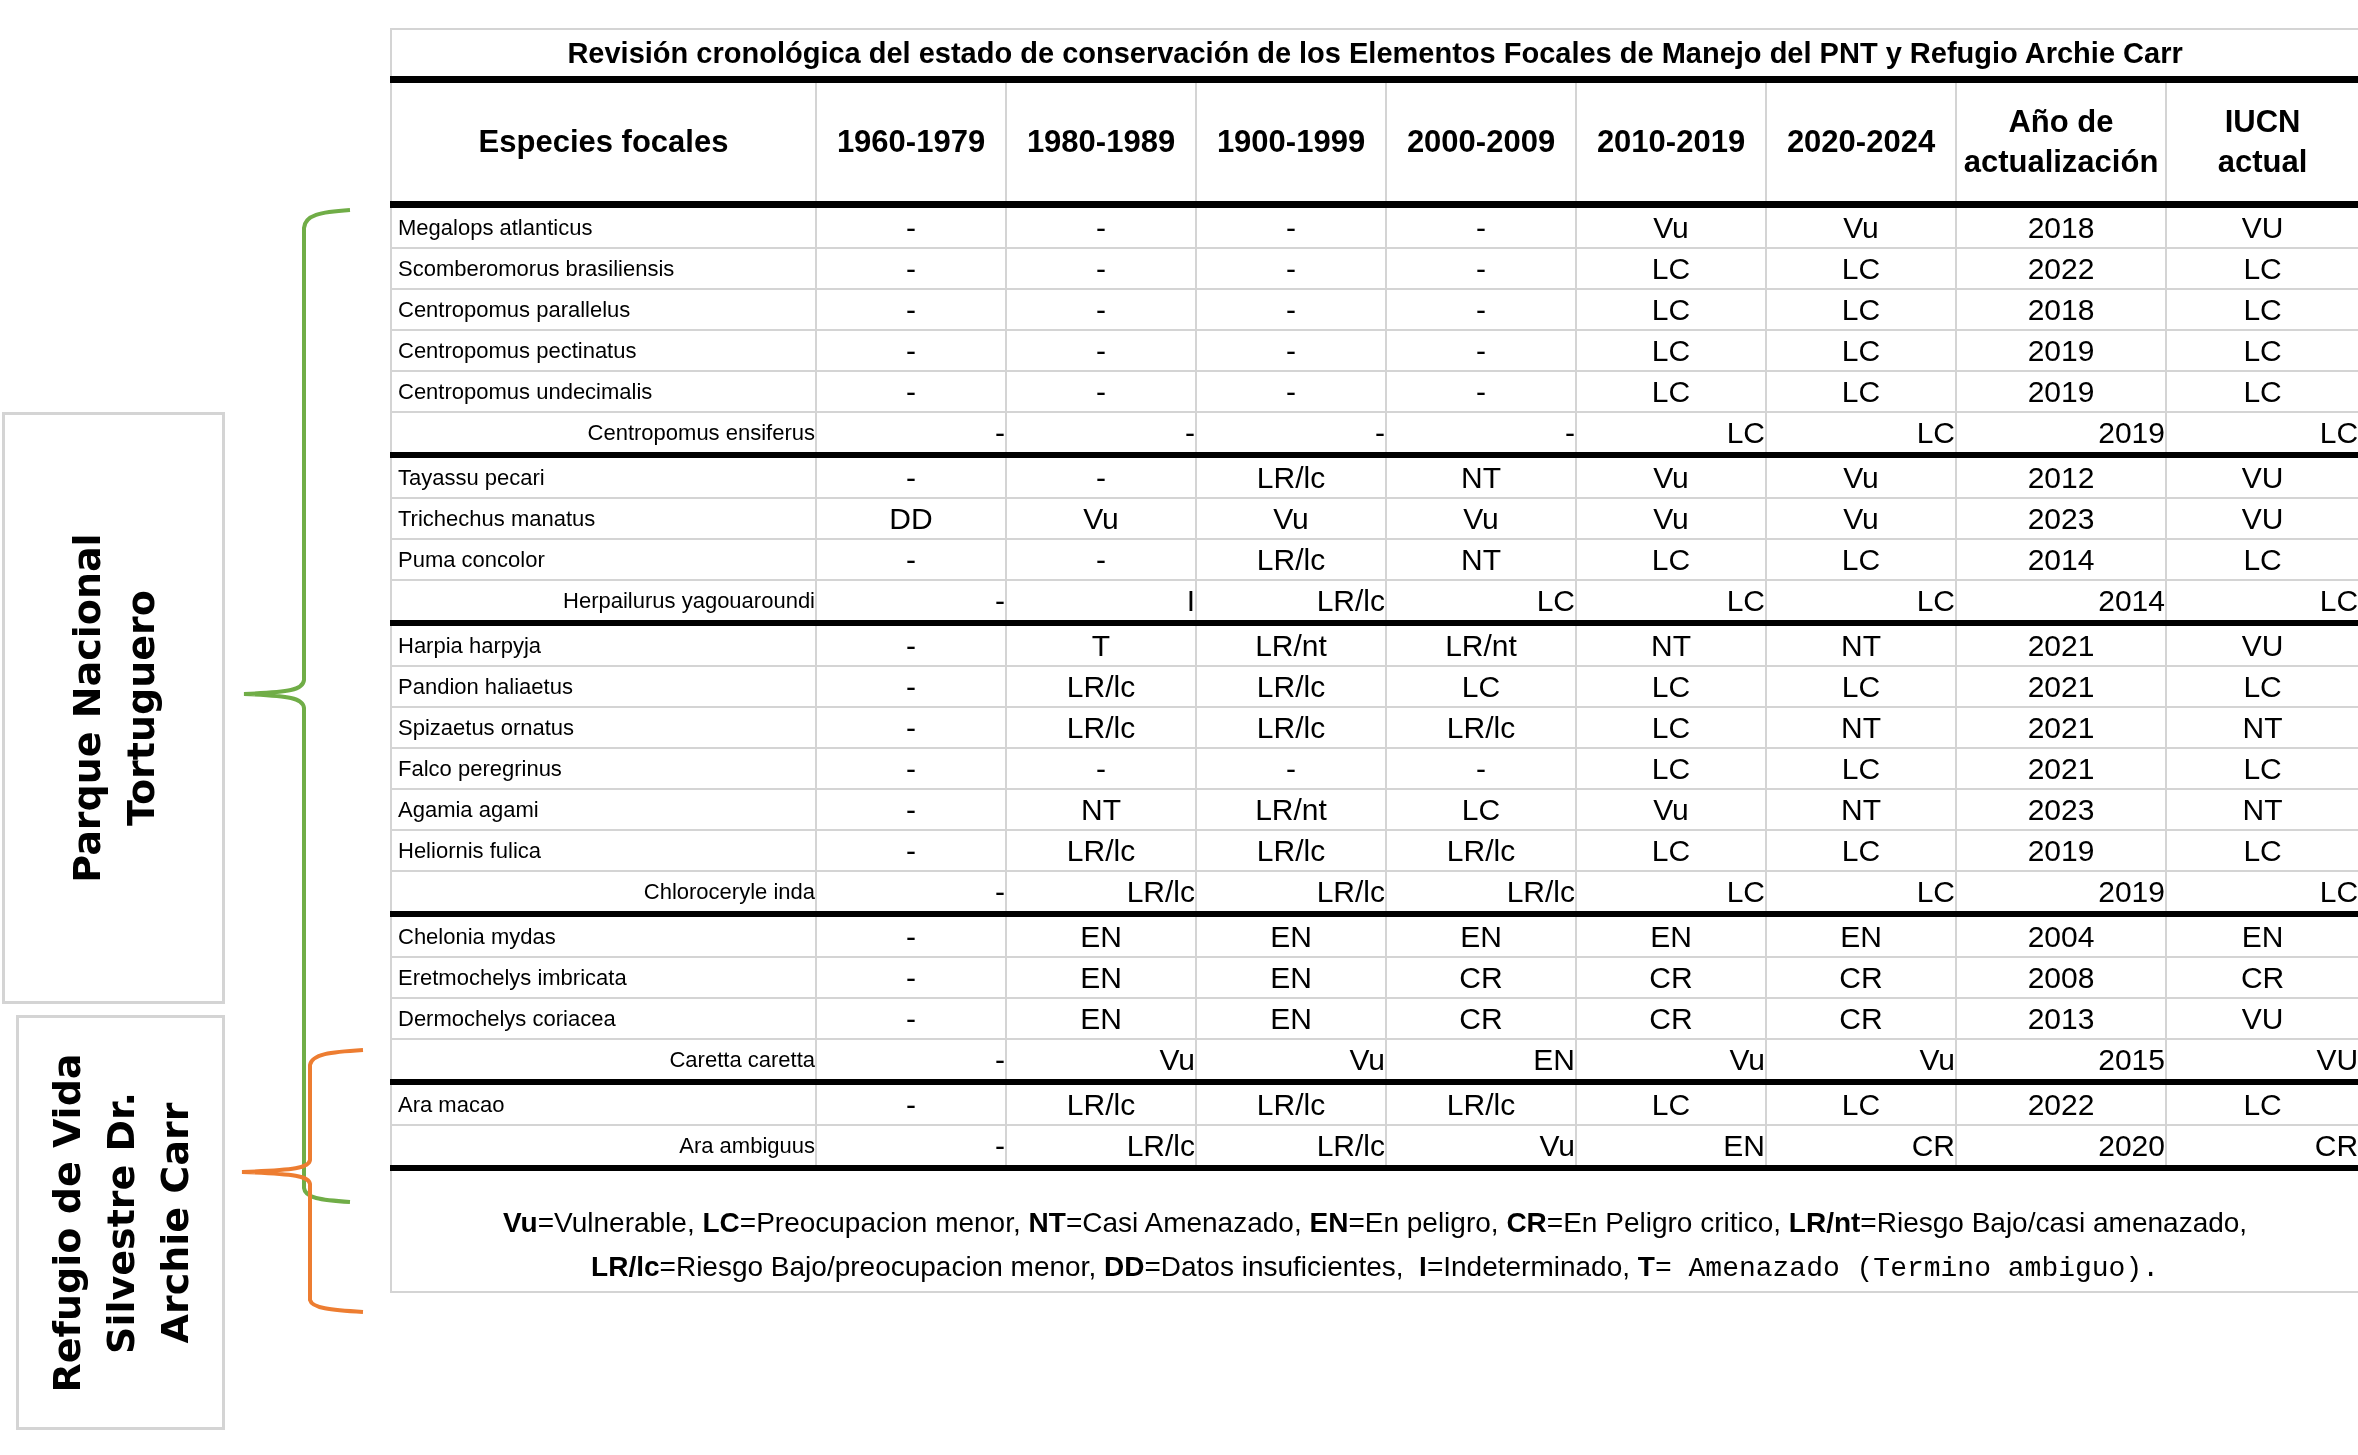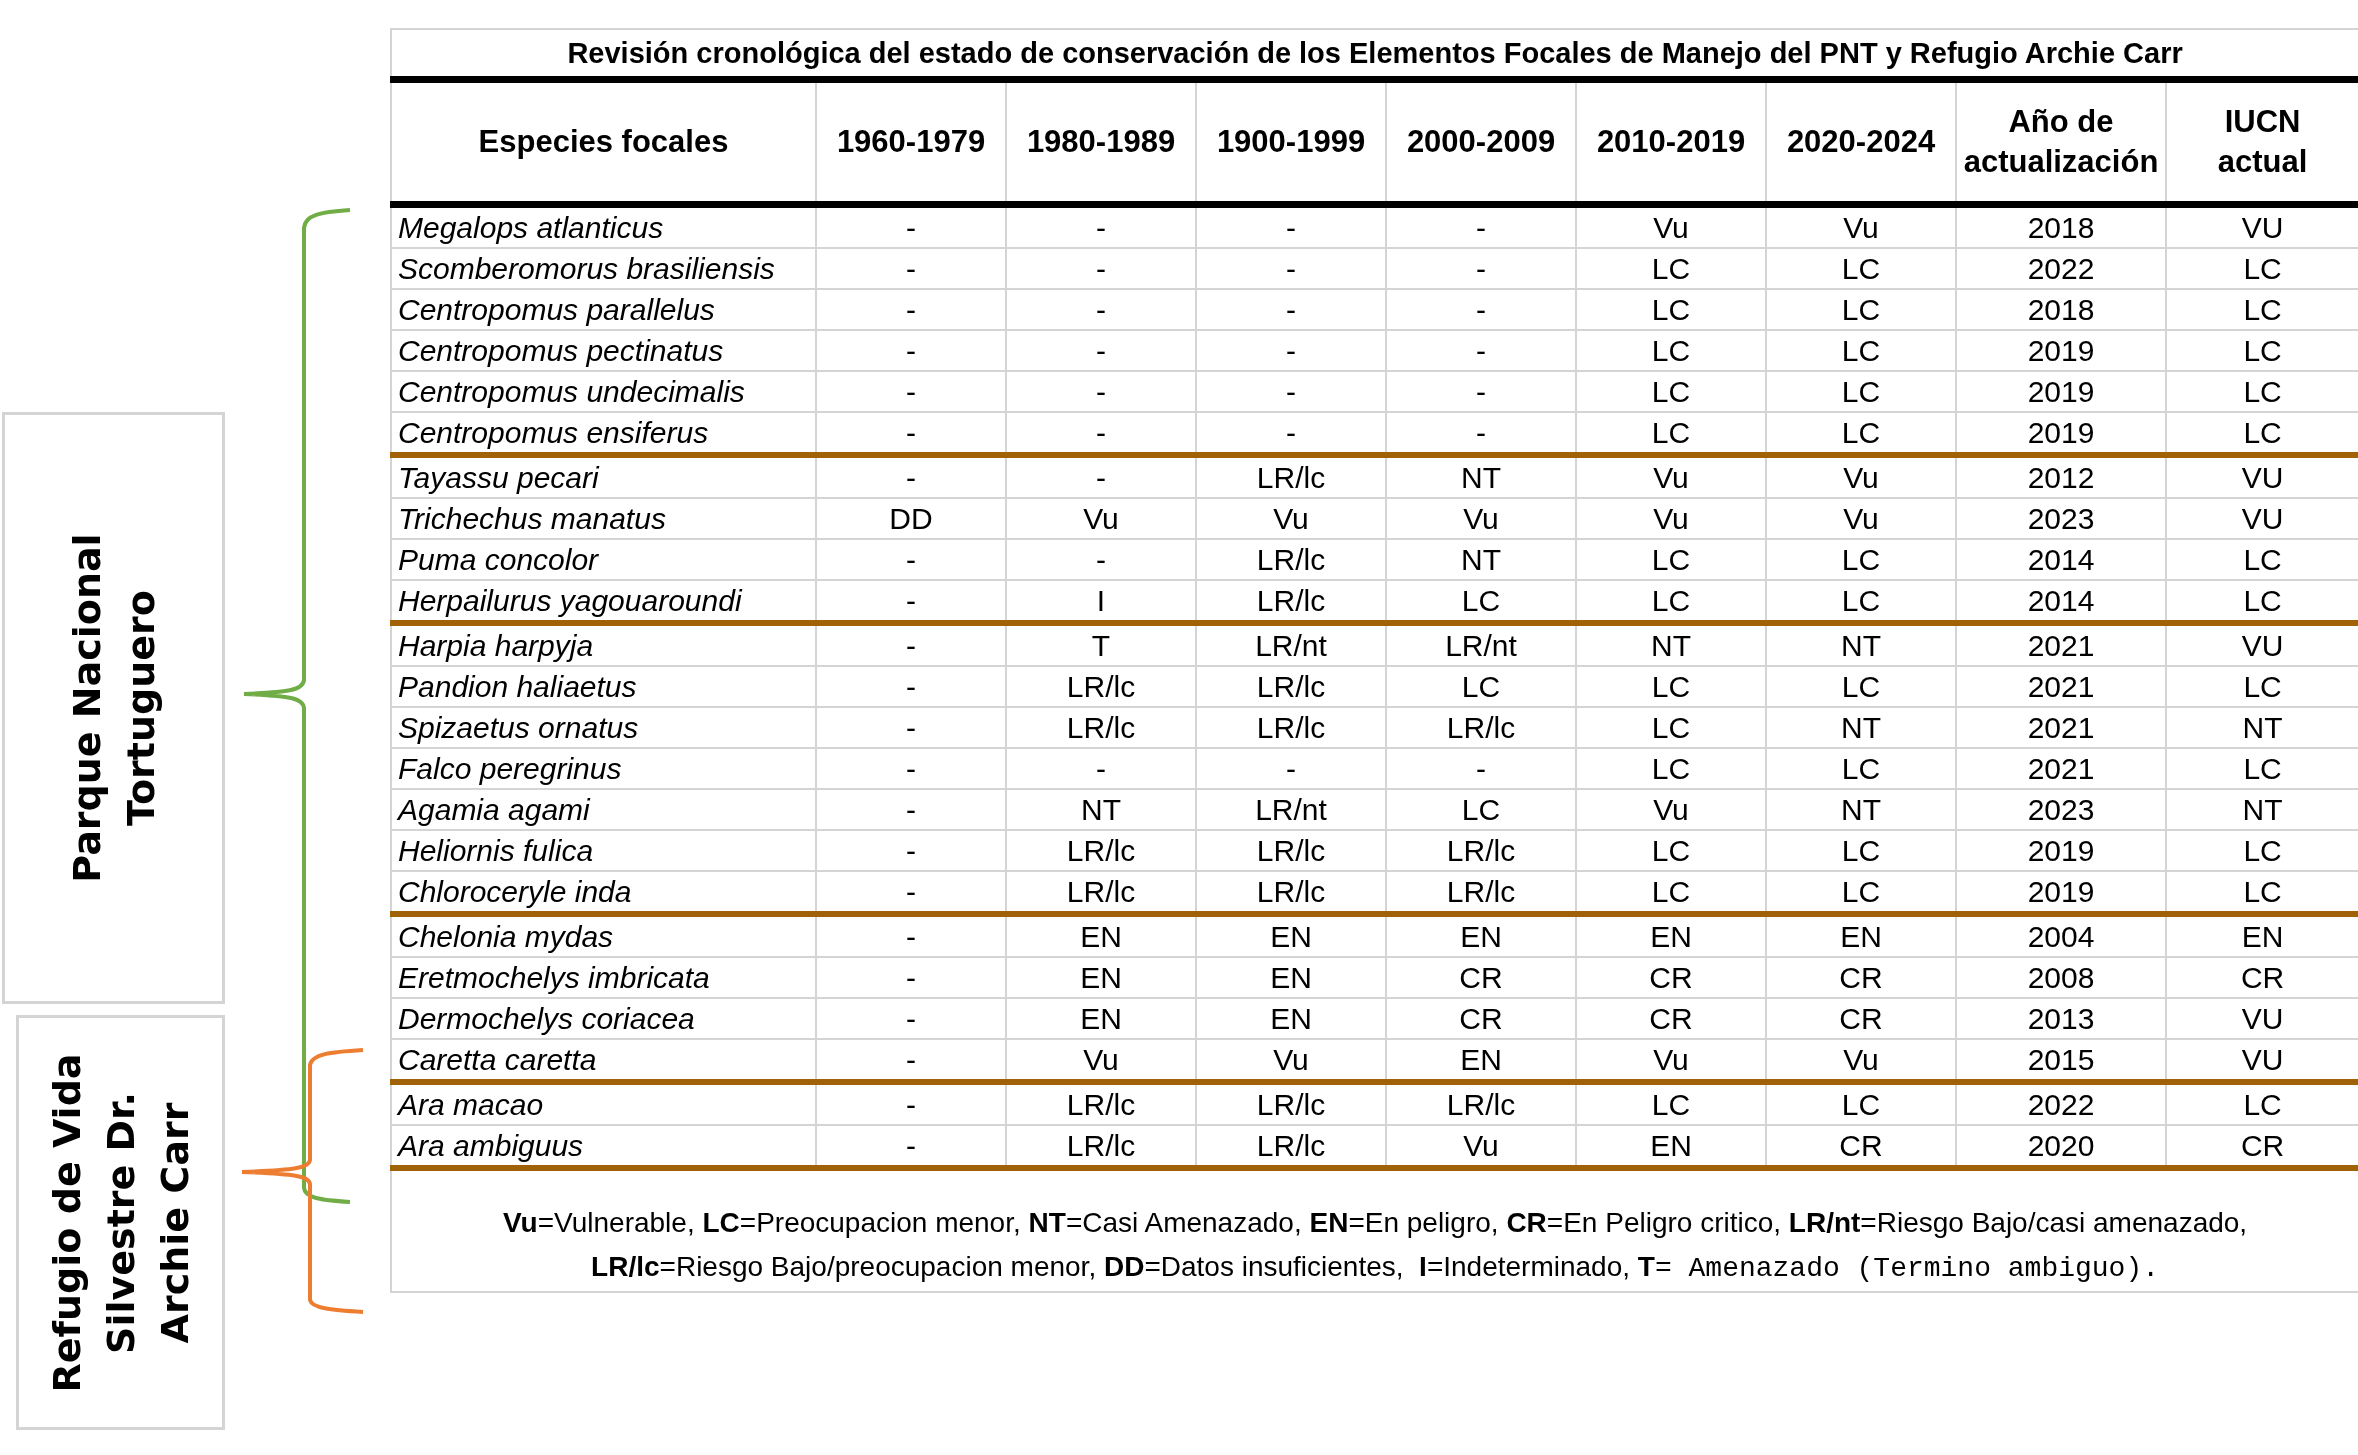--- a/index.html
+++ b/index.html
@@ -18,22 +18,22 @@
 
   
   .tbl-wrap { position: absolute; left: 390px; top: 28px; width: 2200px; }
   table { border-collapse: collapse; width: 1968px; table-layout: fixed; }
   td, th { border-left: 2px solid #d4d4d4; border-right: 2px solid #d4d4d4; border-top: 2px solid #d4d4d4;
            border-bottom: 2px solid #d4d4d4; padding: 0; text-align: center; vertical-align: middle;
            font-size: 30px; font-family: "Liberation Sans", sans-serif; }
   .title-row td { height: 46px; font-weight: bold; font-size: 29px; border-bottom: 7px solid #000; }
   .head-row th { height: 118px; font-weight: bold; font-size: 31px; line-height: 40px; border-bottom: 7px solid #000; }
   .data-row td { height: 39px; line-height: 36px; font-size: 30px; }
-  .data-row td.sp { text-align: left; font-style: italic; padding-left: 6px; white-space: nowrap; font-size: 30px; }
-  .data-row.group-end td { border-bottom: 6px solid #a16207; }
+  .data-row td.sp { text-align: left; padding-left: 6px; white-space: nowrap; font-size: 22px; }
+  .data-row.group-end td { border-bottom: 6px solid #000000; text-align: right; }
   .legend-row td { height: 116px; font-size: 28px; line-height: 44px; border-top: 6px solid #000; padding-top: 30px; box-sizing: border-box; }
   .legend-row b { font-weight: bold; }
 </style>
 </head>
 <body>
 
 <div class="group-box" id="box-pnt">
   <div class="vtext">
     <div>Parque Nacional</div>
     <div>Tortuguero</div>

